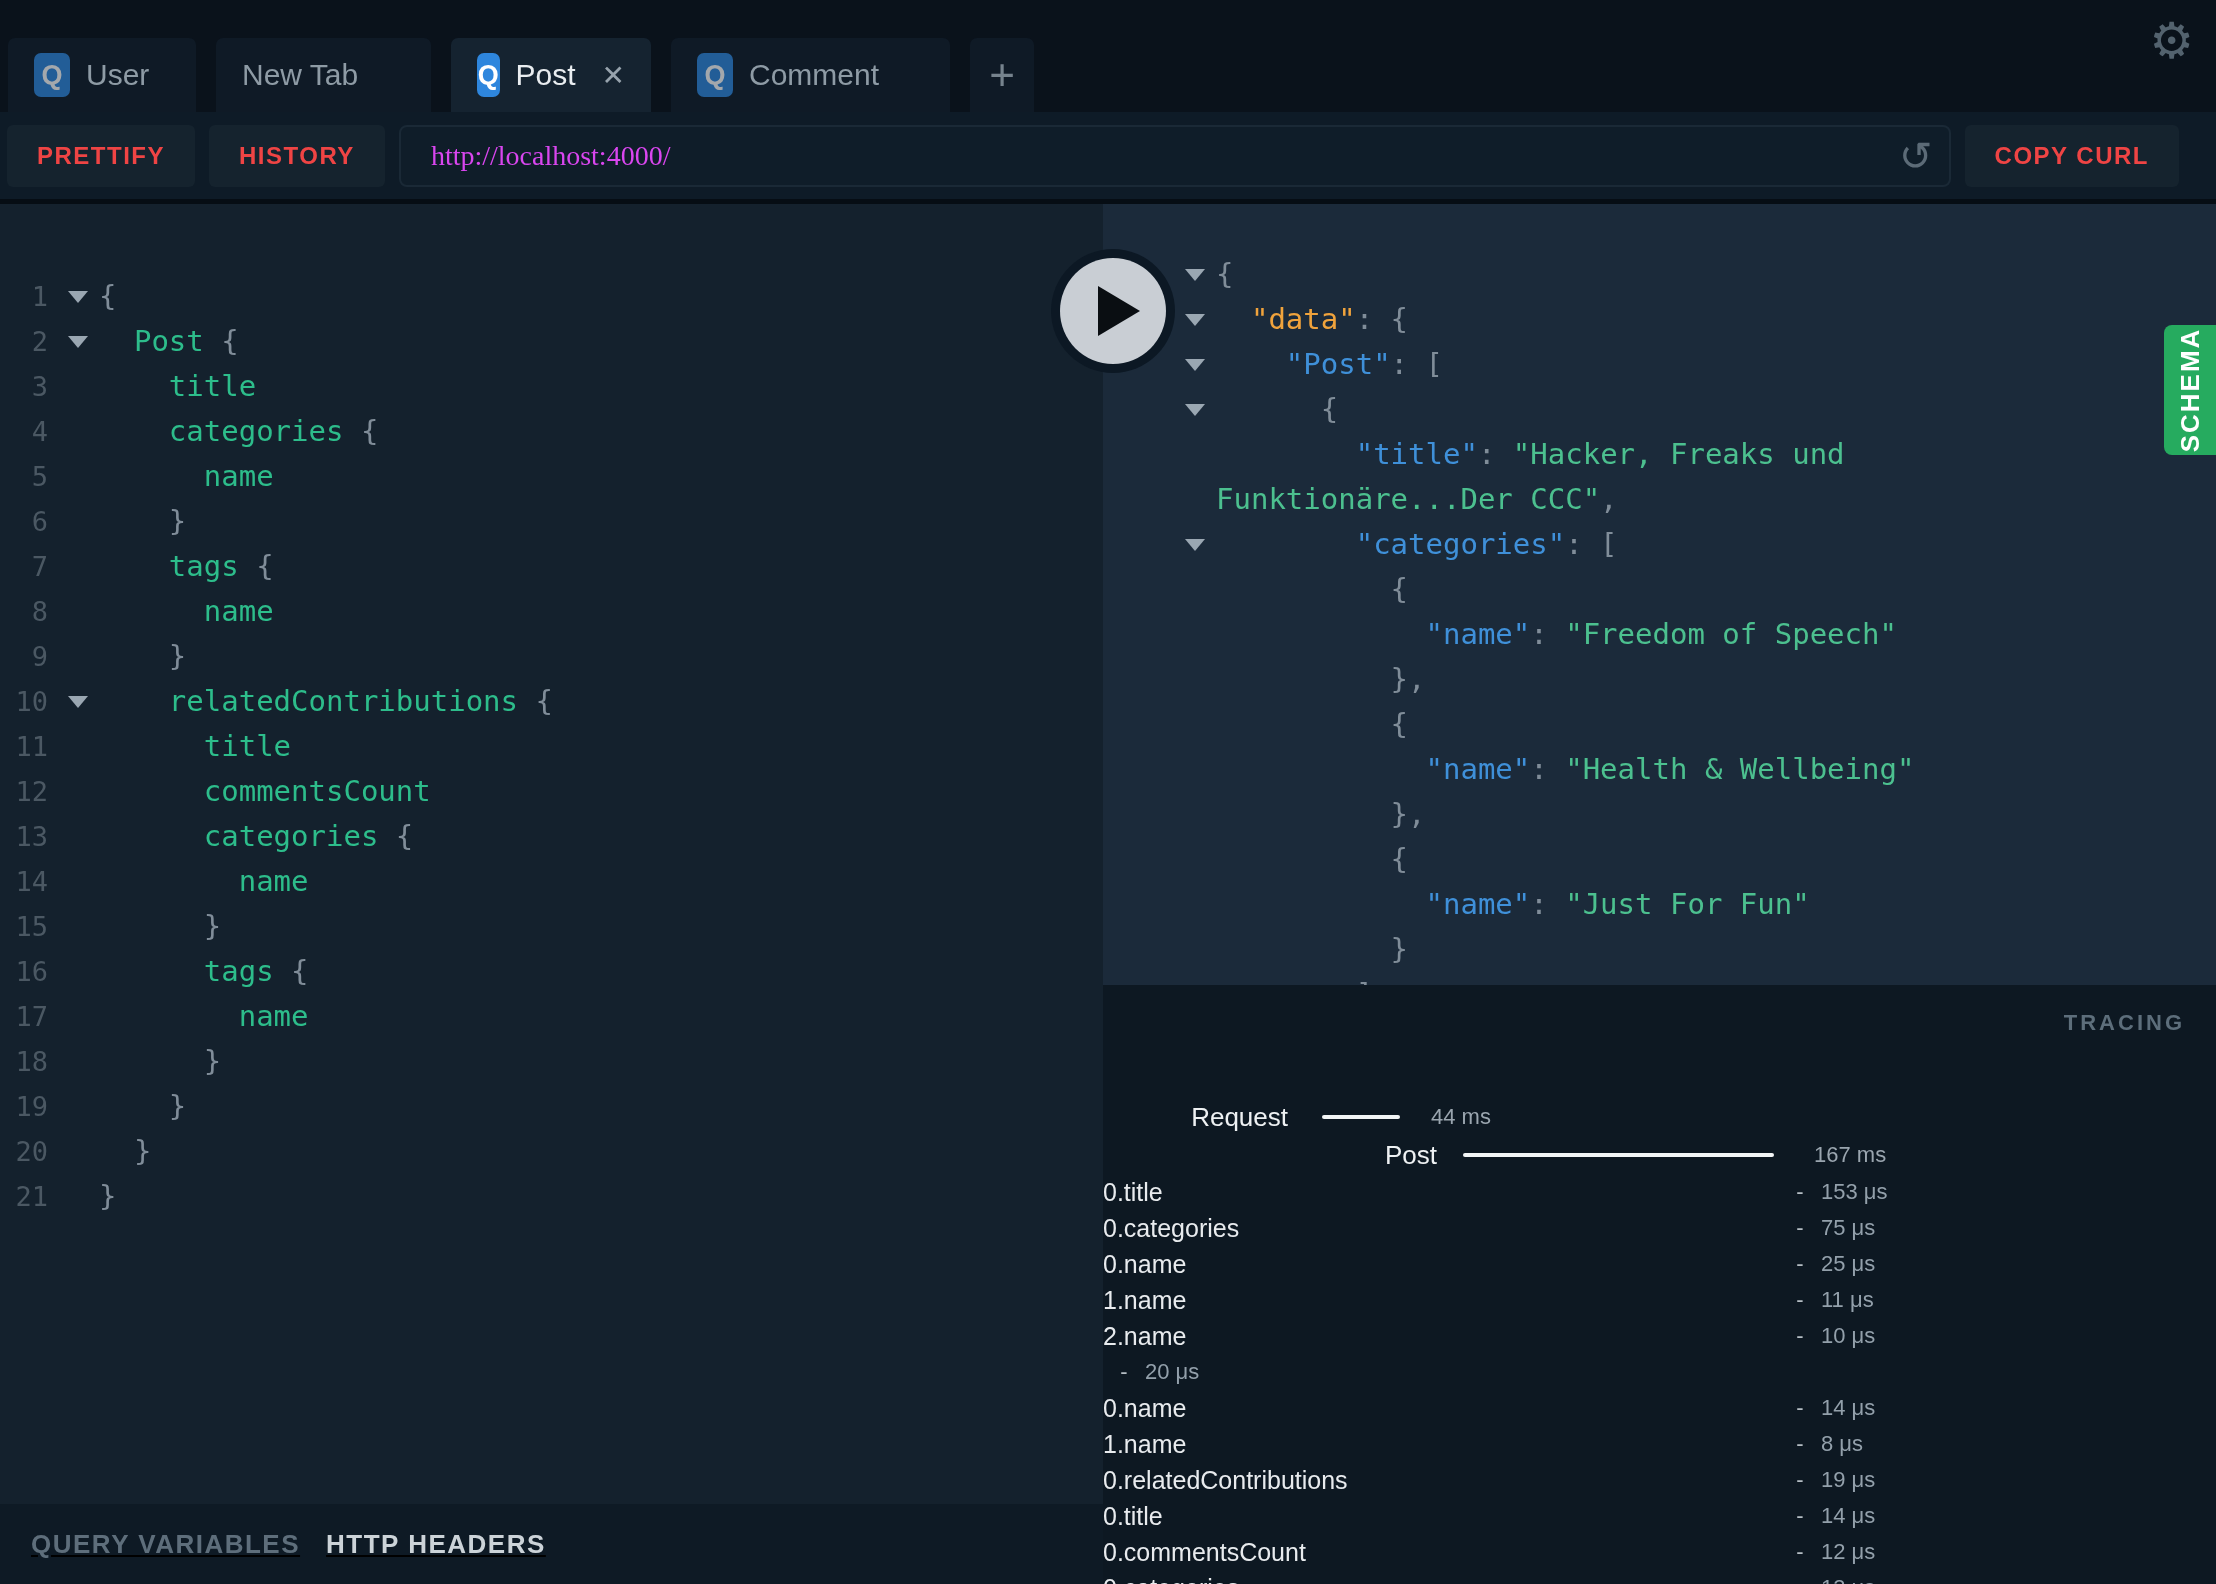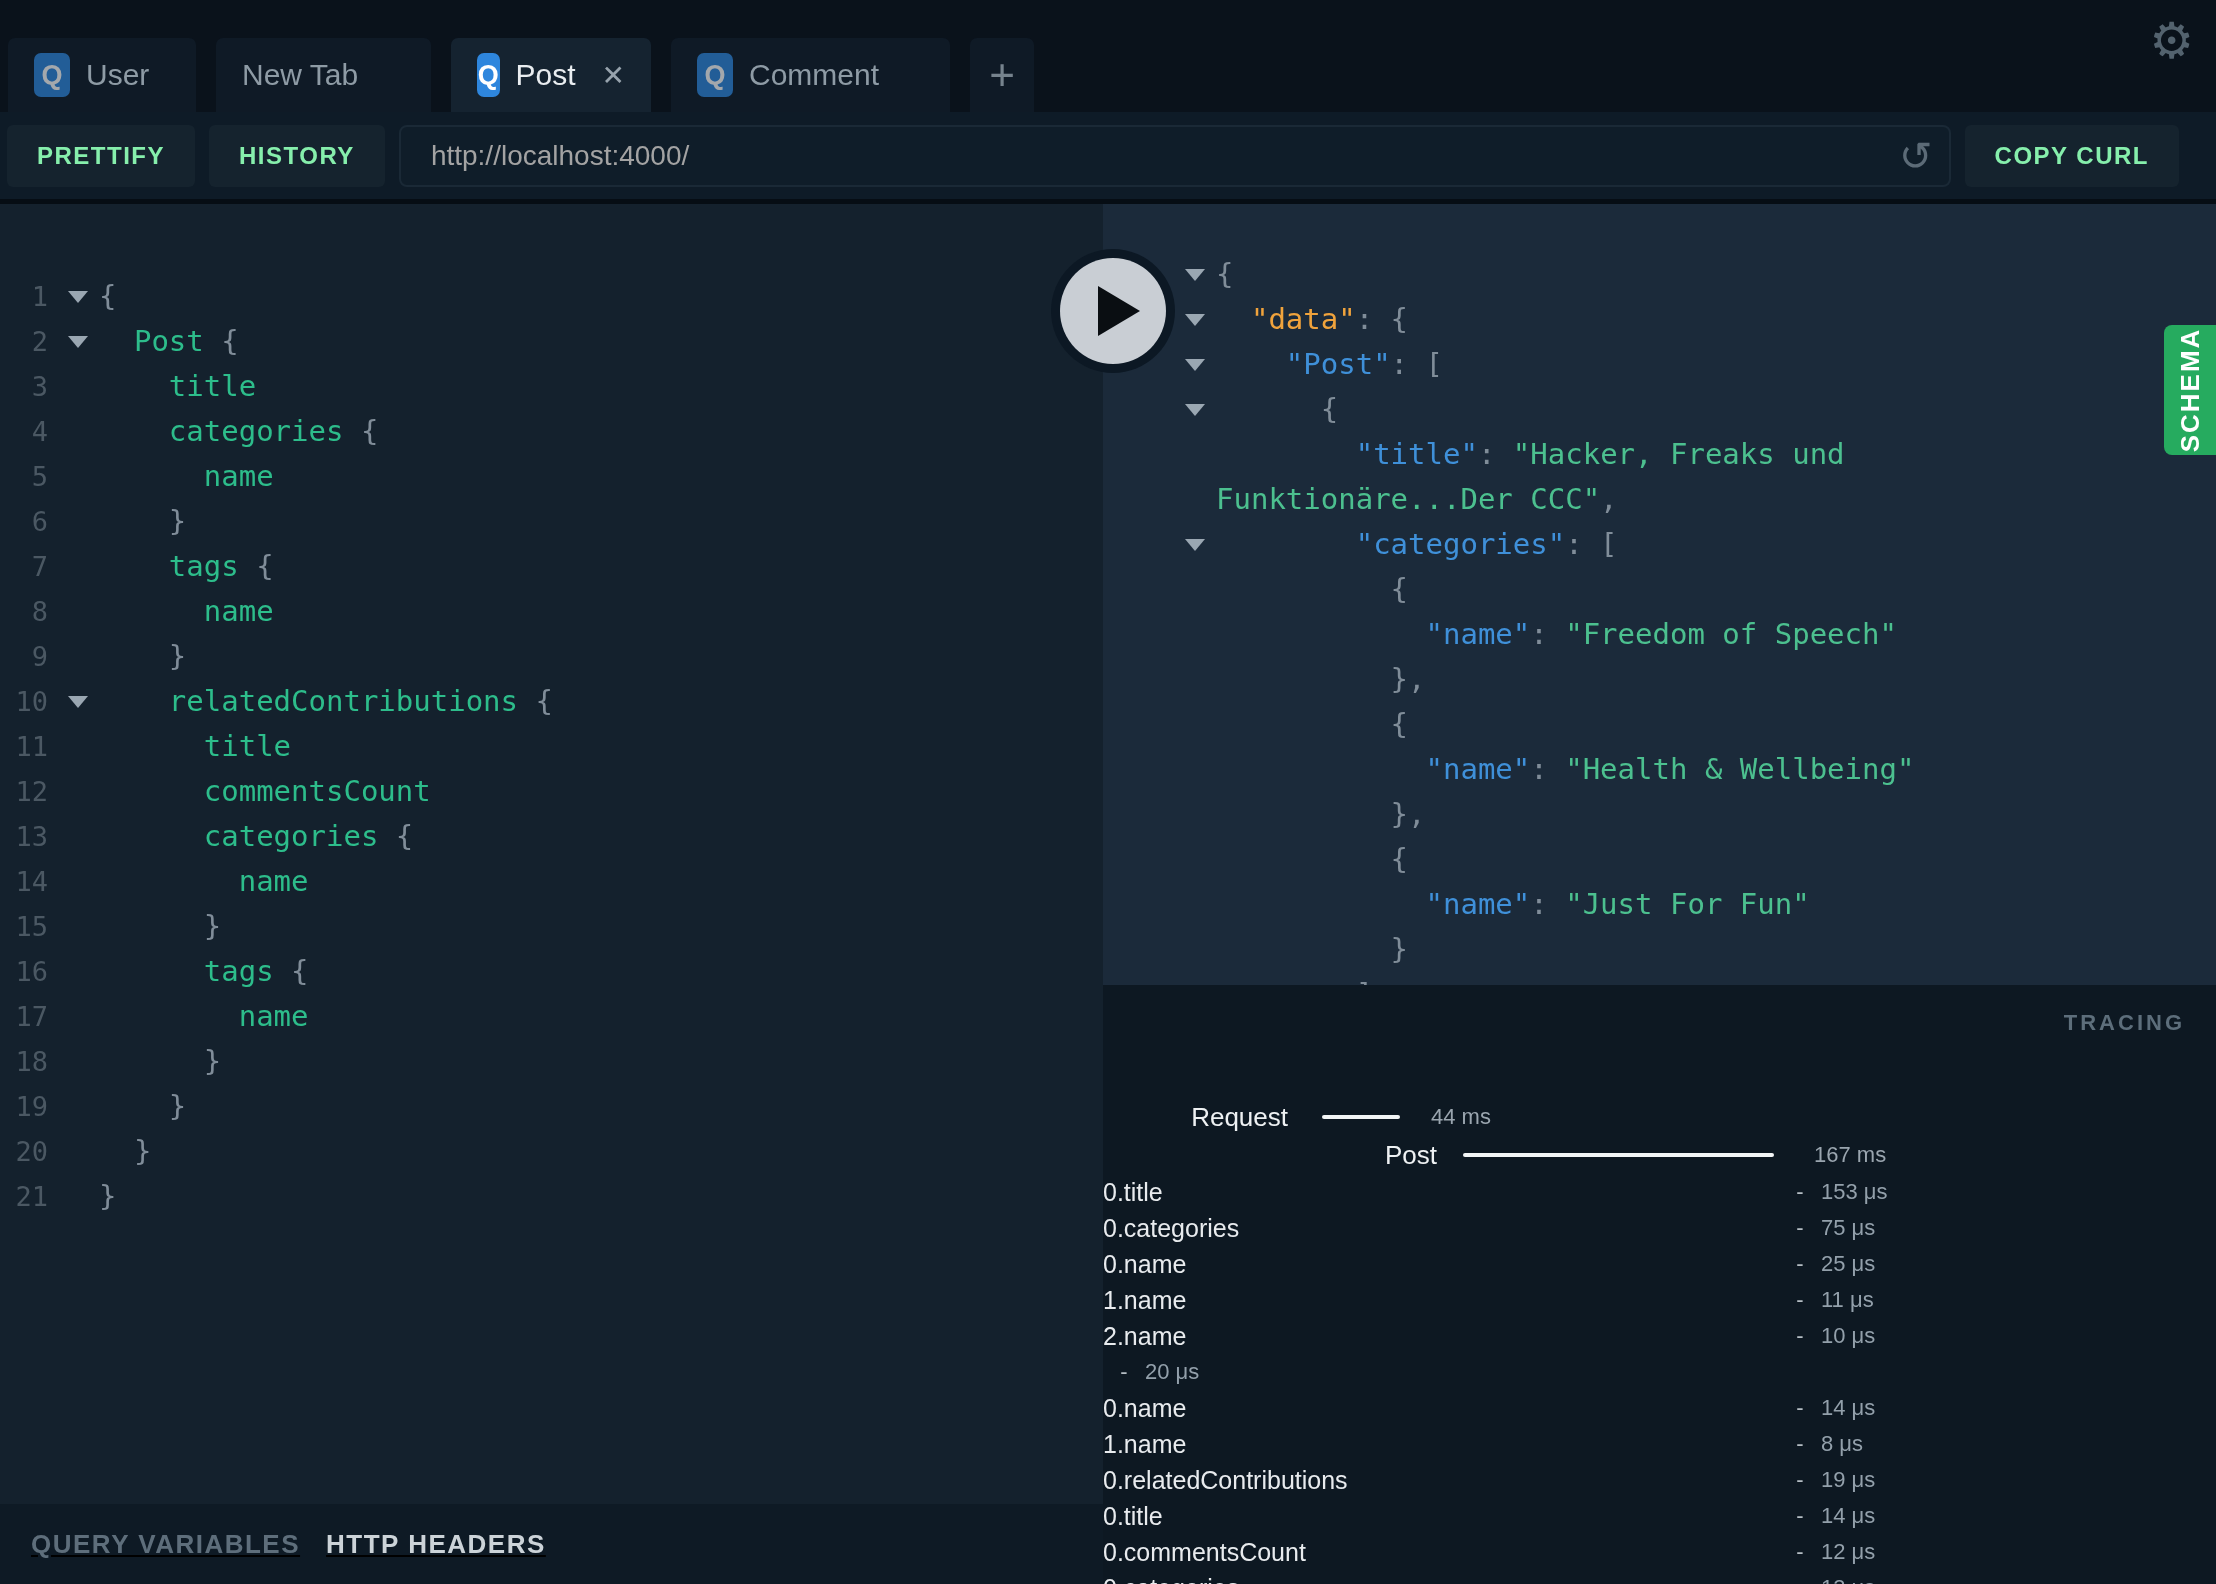--- a/index.html
+++ b/index.html
@@ -26,28 +26,28 @@
   .tab-plus { width:64px; justify-content:center; padding:0; }
   .plus-glyph { font-size:44px; color:#76838d; font-weight:300; line-height:1; }
   .gear { position:absolute; top:16px; right:22px; font-size:50px; color:#53626e; cursor:pointer; line-height:1; }
   
   .toolbar {
     height:92px; background:#0e1b27; border-bottom:5px solid #060d14;
     display:flex; align-items:center; padding:0 23px 0 7px;
   }
   .tbtn {
     height:62px; line-height:62px; padding:0 30px; background:#15232e; border-radius:6px;
-    color:#86efac; font-size:24px; font-weight:bold; letter-spacing:1.5px; margin-right:14px;
+    color:#ef4444; font-size:24px; font-weight:bold; letter-spacing:1.5px; margin-right:14px;
     white-space:nowrap; cursor:pointer;text-align:right;
   }
   .urlwrap { position:relative; flex:1; margin-right:14px; }
   .urlinput {
     width:100%; height:62px; background:#0f1d29; border:2px solid #1a2936; border-radius:8px;
-    color:#a3a3a3; font-size:28px; padding:0 70px 0 30px; outline:none;
-    font-family:Liberation Sans, sans-serif;
+    color:#d946ef; font-size:28px; padding:0 70px 0 30px; outline:none;
+    font-family:Liberation Serif, serif;
   }
   .reload { position:absolute; right:18px; top:8px; font-size:40px; color:#5c6b77; cursor:pointer; }
   .tbtn.last { margin-right:0; }
   
   .panes { position:relative; height:1380px; }
   .editor {
     position:absolute; left:0; top:0; width:1103px; height:1300px;
     background:#14212d; padding-top:70px; overflow:hidden;
   }
   .cl { display:flex; height:45px; line-height:45px; font-family:"DejaVu Sans Mono", monospace; font-size:29px; }

